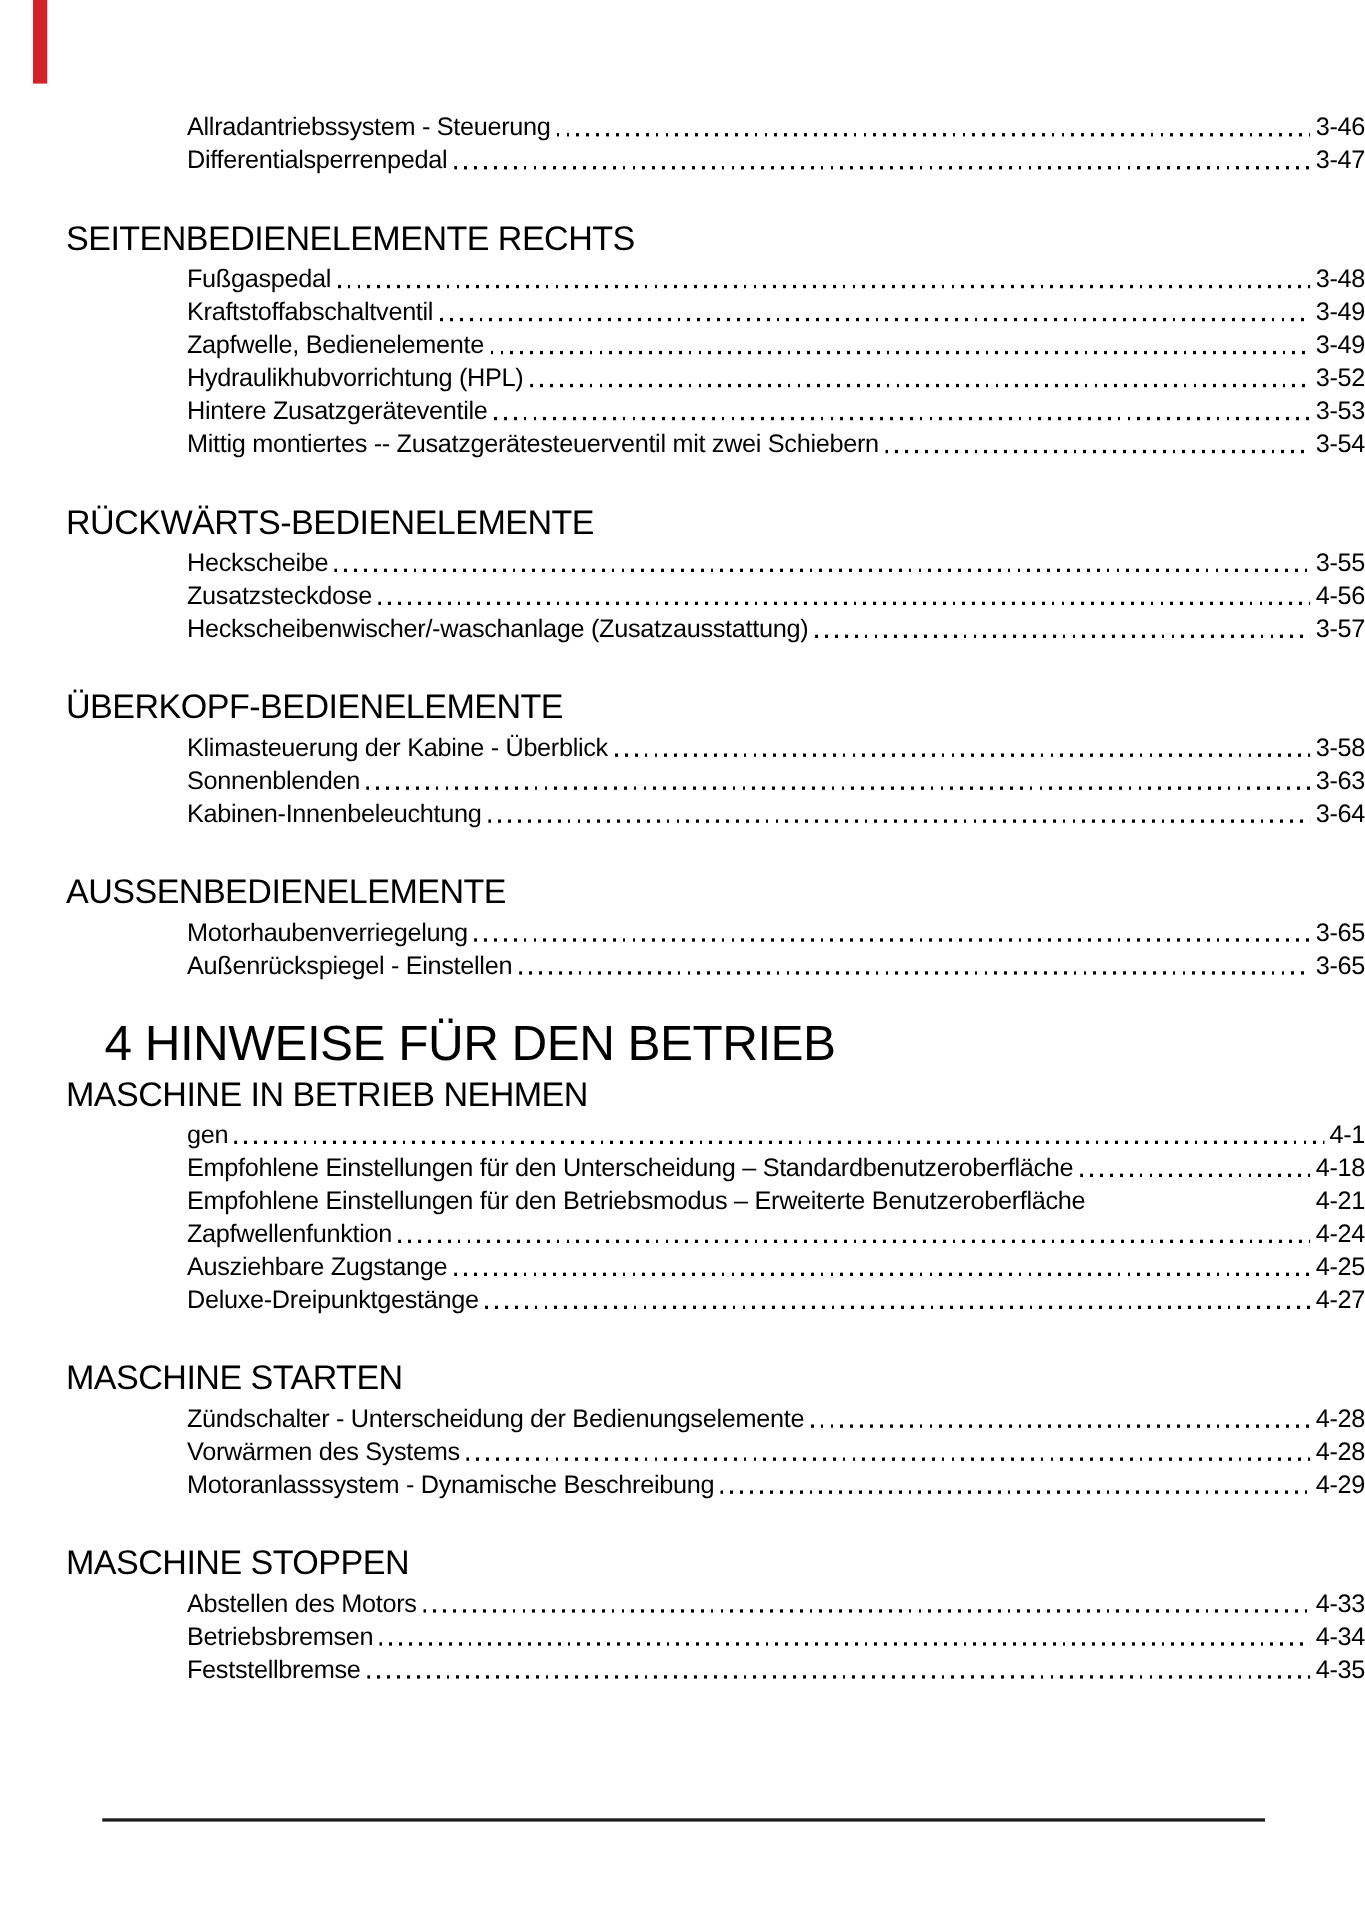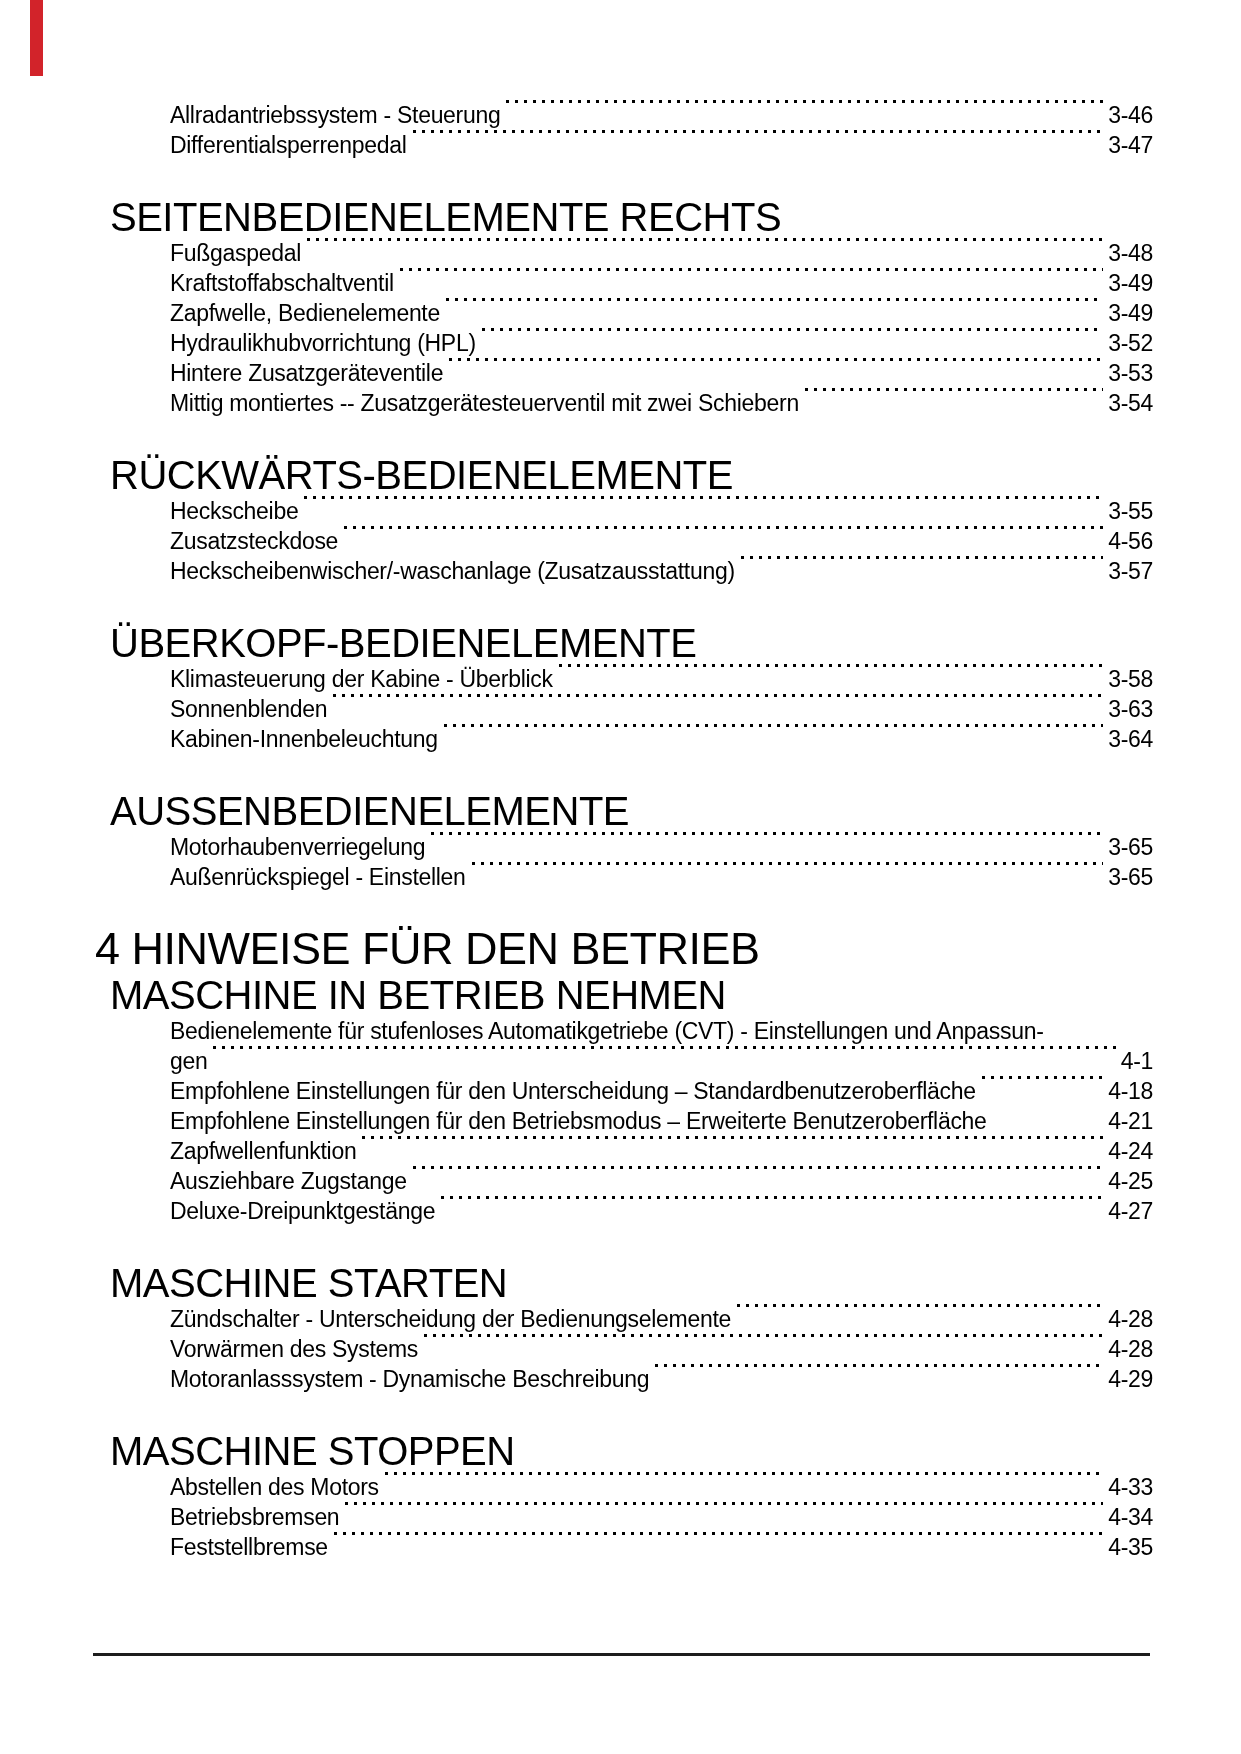--- a/index.html
+++ b/index.html
@@ -11,32 +11,32 @@
   }
   .page { position: absolute; inset: 0; }
   .chapter-tab {
     position: absolute; top: 0; left: 30px;
     width: 13px; height: 76px; background: #d2232a;
   }
   .toc { position: absolute; top: 100px; left: 0; width: 100%; }
   .toc-section { margin-top: 36px; }
   .toc-section:first-child { margin-top: 0; }
   .sec-h {
-    padding-left: 110px; font-size: 40px; line-height: 42px;
+    padding-left: 60px; font-size: 31px; line-height: 42px;
     letter-spacing: -0.5px; font-weight: 400; white-space: nowrap;
   }
   .chap-h {
     padding-left: 95px; font-size: 45px; line-height: 46px;
     letter-spacing: -0.5px; font-weight: 400; white-space: nowrap;
   }
   .chapter-only { margin-top: 34px; }
   .chapter-only + .toc-section { margin-top: 2px; }
   .row {
-    display: flex; align-items: flex-start;
-    padding-left: 170px; padding-right: 88px;
+    display: flex; align-items: flex-end;
+    padding-left: 170px; 
     font-size: 23px; line-height: 30px; letter-spacing: -0.3px;
   }
   .lbl { white-space: nowrap; flex: 0 0 auto; }
   .leader {
     flex: 1 1 auto; min-width: 10px; height: 3px;
     margin: 0 5px 6px 6px;
     background: repeating-linear-gradient(90deg, #000 0 2.6px, transparent 2.6px 9px);
   }
   .hidden-leader { background: none; }
   .pg { white-space: nowrap; flex: 0 0 auto; }
@@ -144,24 +144,20 @@
           <span class="leader"></span>
           <span class="pg">3-65</span>
         </div>
       </section>
       <section class="toc-section chapter-only">
         <div class="chap-h">4 HINWEISE FÜR DEN BETRIEB</div>
       </section>
       <section class="toc-section">
         <div class="sec-h">MASCHINE IN BETRIEB NEHMEN</div>
         <div class="row">
-          <span class="lbl">Bedienelemente für stufenloses Automatikgetriebe (CVT) - Einstellungen und Anpassun-</span>
-          <span class="leader hidden-leader"></span>
-        </div>
-        <div class="row">
           <span class="lbl">gen</span>
           <span class="leader"></span>
           <span class="pg">4-1</span>
         </div>
         <div class="row">
           <span class="lbl">Empfohlene Einstellungen für den Unterscheidung – Standardbenutzeroberfläche</span>
           <span class="leader"></span>
           <span class="pg">4-18</span>
         </div>
         <div class="row">

